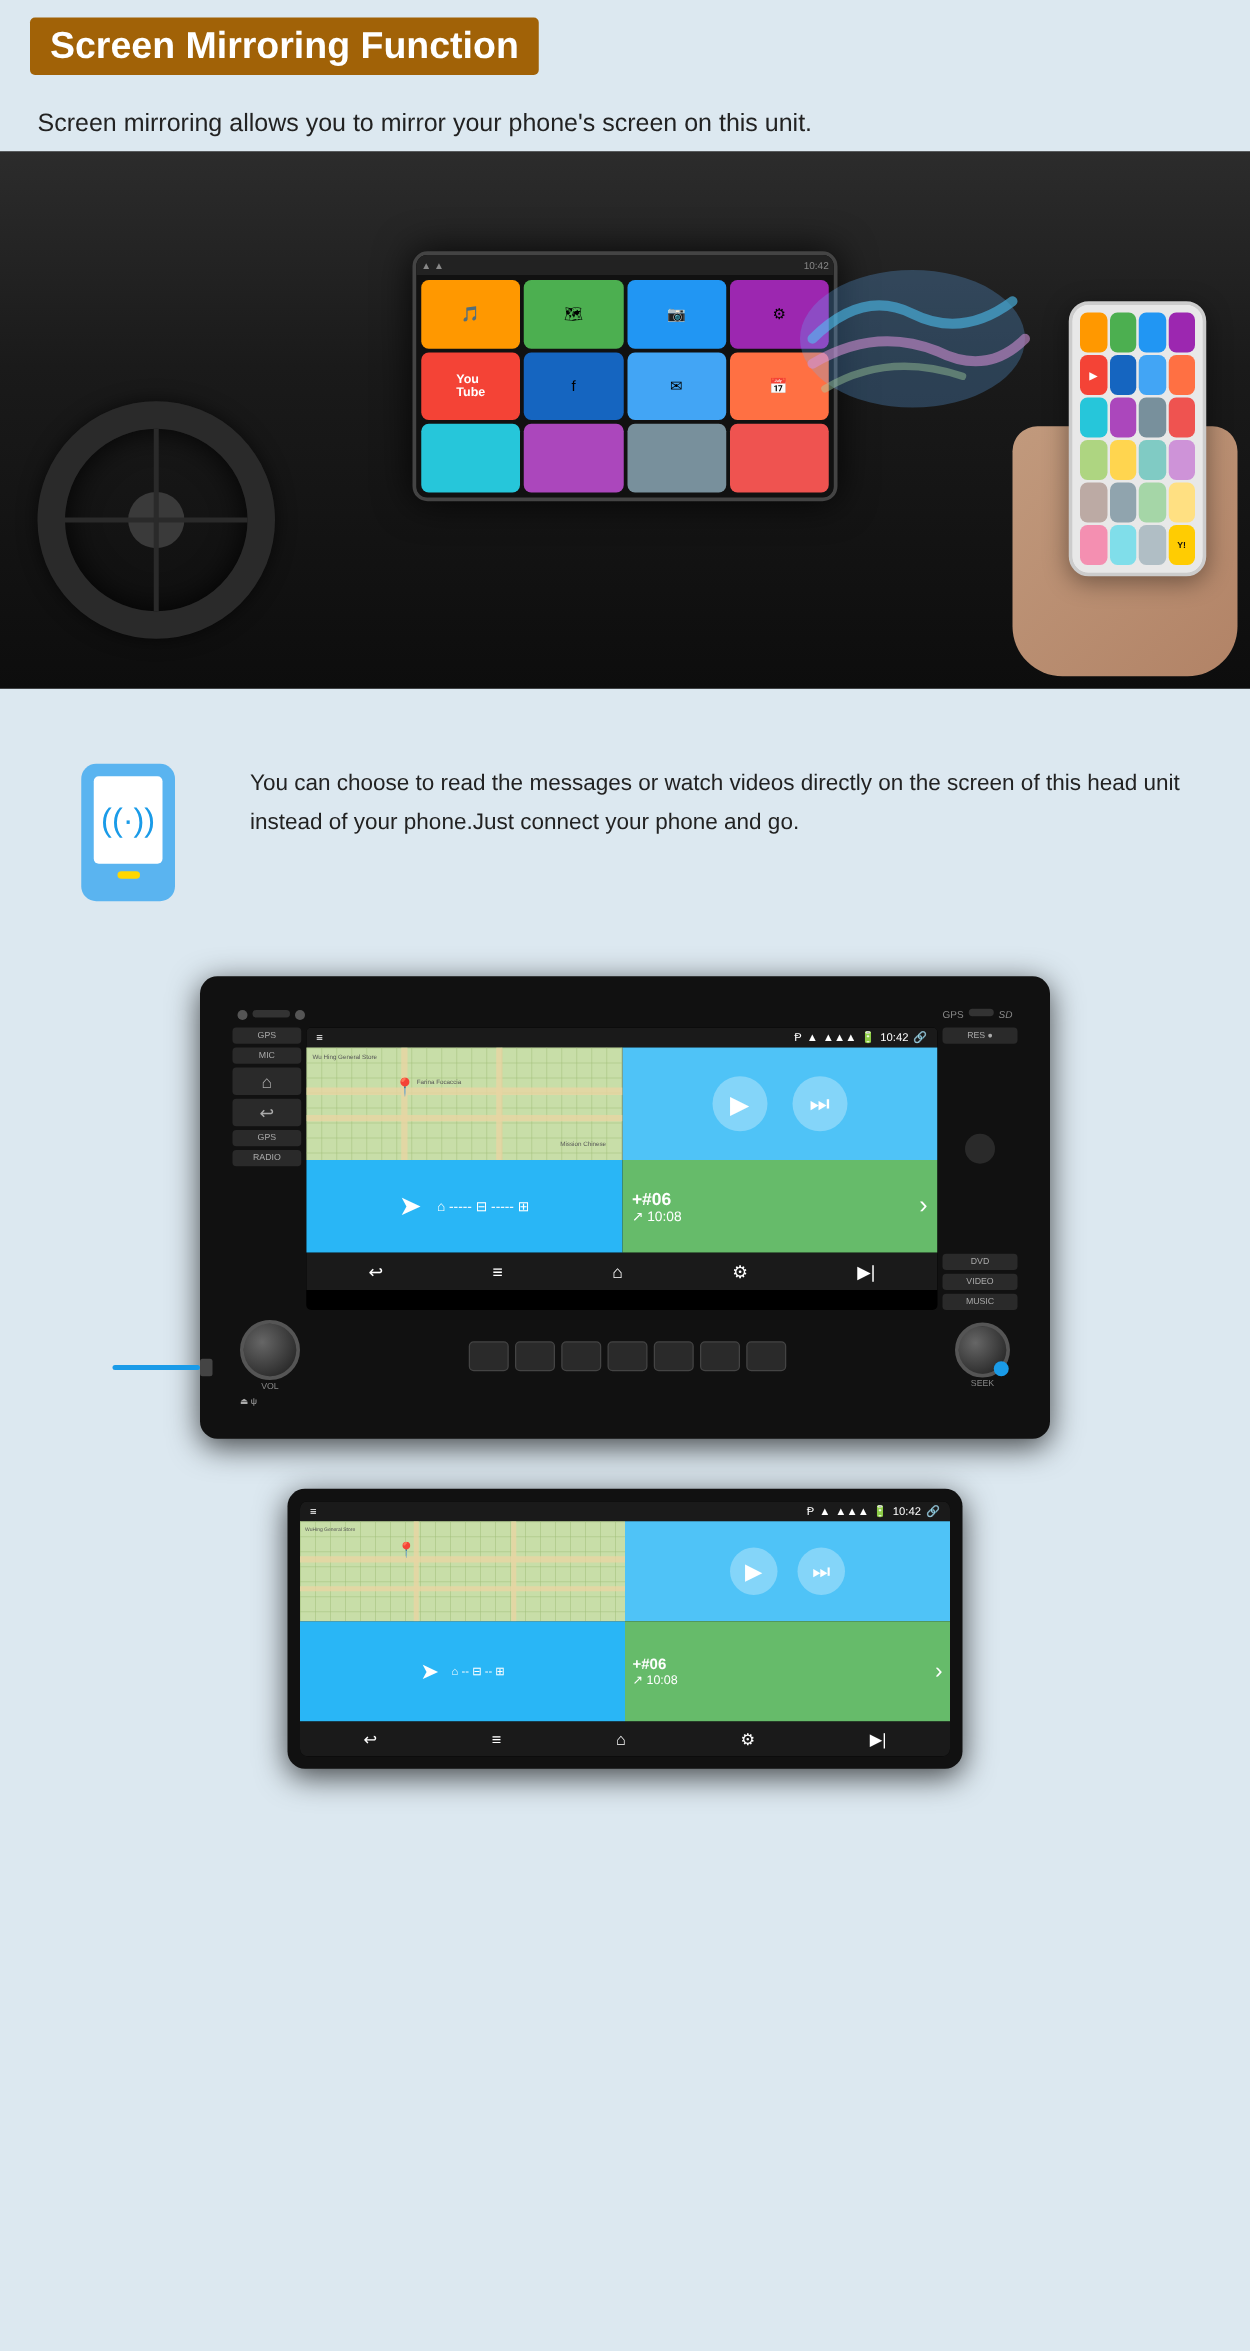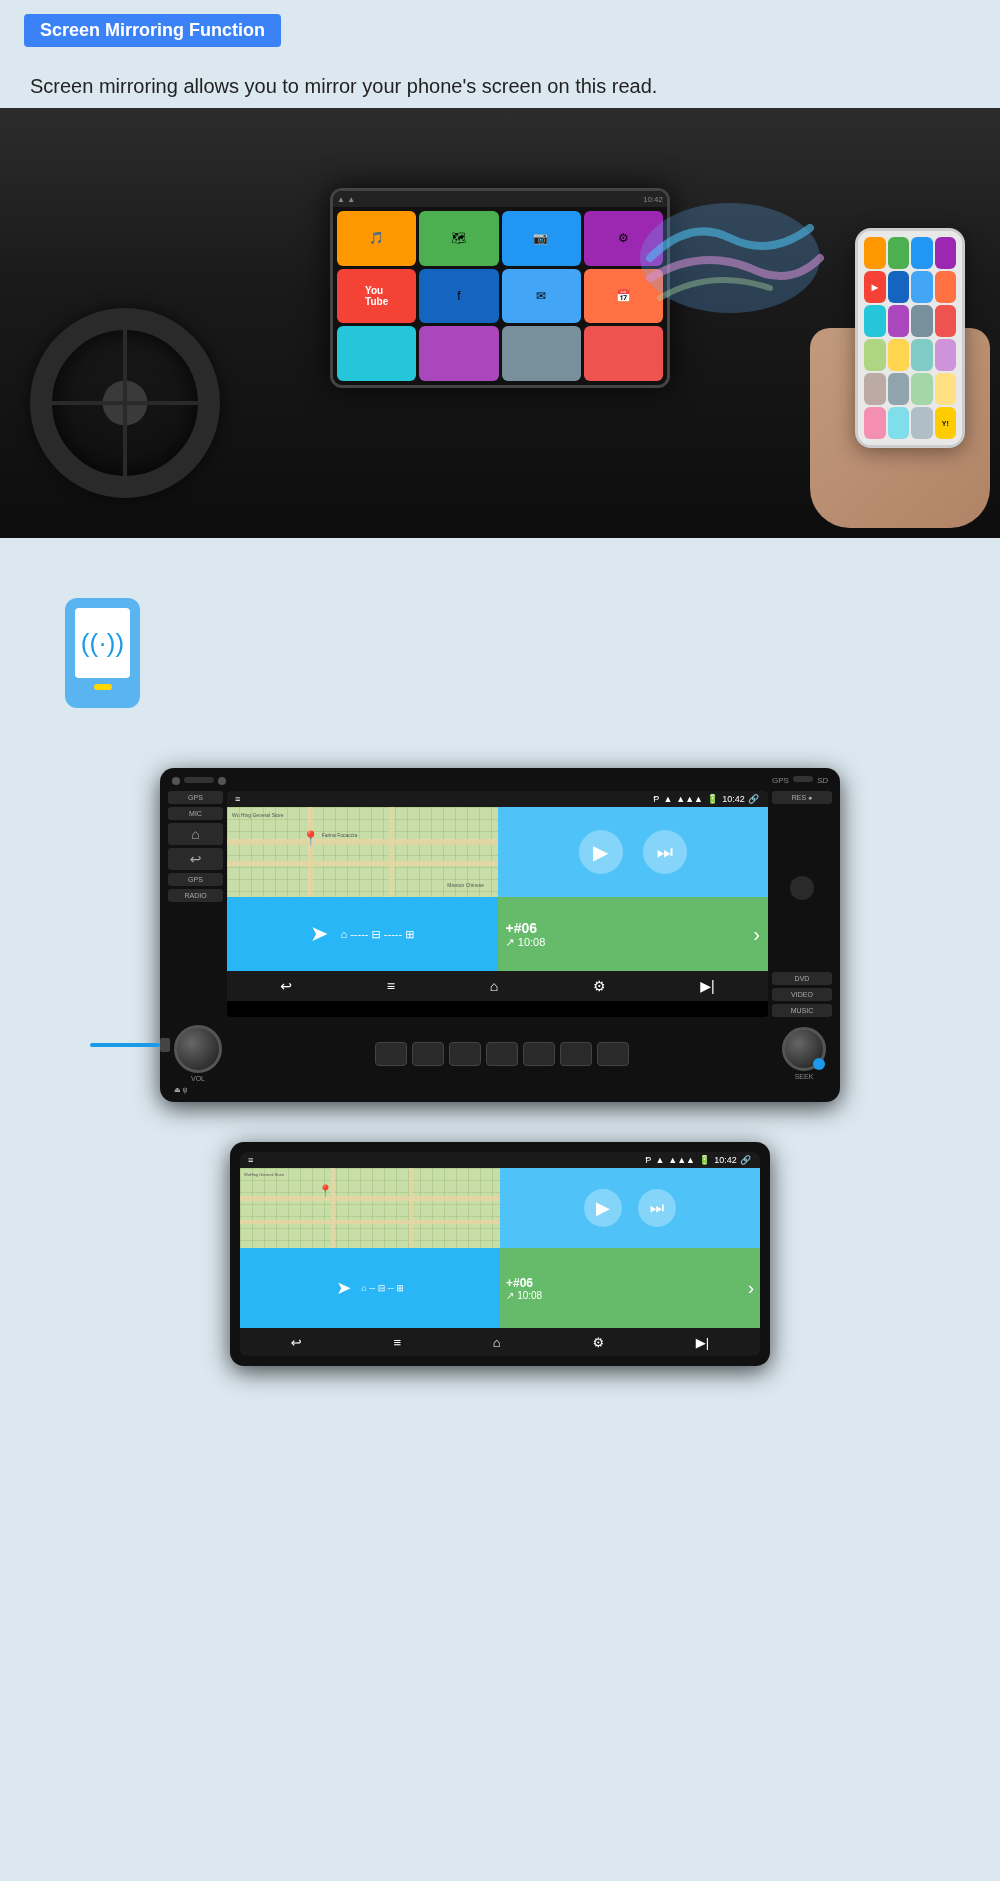--- a/index.html
+++ b/index.html
@@ -10,23 +10,23 @@
       font-family: Arial, sans-serif;
       overflow-x: hidden;
     }
 
     
     .header-section {
       padding: 14px 24px 10px 24px;
     }
     .title-badge {
       display: inline-block;
-      background-color: #3b82f6;
+      background-color: #a16207;
       color: white;
-      font-size: 18px;
+      font-size: 30px;
       font-weight: bold;
       padding: 6px 16px;
       border-radius: 4px;
     }
 
     
     .description-text {
       padding: 18px 30px 10px 30px;
       font-size: 20px;
       color: #222;
@@ -162,21 +162,21 @@
     }
 
   </style>
 </head>
 <body>
 
 <div class="header-section">
   <span class="title-badge">Screen Mirroring Function</span>
 </div>
 
-<div class="description-text">Screen mirroring allows you to mirror your phone's screen on this read.</div>
+<div class="description-text">Screen mirroring allows you to mirror your phone's screen on this unit.</div>
 
 <div class="car-image-container">
   <div class="dashboard-visual">
 
     <div style="position:absolute;left:30px;bottom:40px;">
       <div style="width:190px;height:190px;border-radius:50%;border:22px solid #2a2a2a;background:transparent;box-shadow:inset 0 0 25px rgba(0,0,0,0.9),0 0 15px rgba(0,0,0,0.6);position:relative;">
         <div style="position:absolute;top:50%;left:50%;transform:translate(-50%,-50%);width:45px;height:45px;border-radius:50%;background:#3a3a3a;"></div>
 
         <div style="position:absolute;top:50%;left:0;right:0;height:4px;background:#2a2a2a;transform:translateY(-50%);"></div>
         <div style="position:absolute;left:50%;top:0;bottom:0;width:4px;background:#2a2a2a;transform:translateX(-50%);"></div>
@@ -256,32 +256,33 @@
 
   <div class="phone-icon-container">
     <div class="phone-icon-body">
       <div class="phone-screen-area">
         <span class="wifi-symbol">((·))</span>
       </div>
       <div class="phone-home-btn"></div>
     </div>
   </div>
 
+  <div class="feature-text">You can choose to read the messages or watch videos directly on the screen of this head unit instead of your phone.Just connect your phone and go.</div>
 </div>
 
 <div class="unit-image-container">
 
   <div class="large-unit-wrapper">
 
     <div class="usb-cable-wrapper">
       <div class="cable-line"></div>
       <div class="cable-plug"></div>
     </div>
 
-    <div style="background:#111;border-radius:14px;padding:8px;box-shadow:0 6px 25px rgba(0,0,0,0.7);width:680px;">
+    <div style="background:#111;border-radius:14px;padding:26px;box-shadow:0 6px 25px rgba(0,0,0,0.7);width:680px;">
 
       <div style="display:flex;justify-content:space-between;align-items:center;margin-bottom:6px;padding:0 4px;">
         <div style="display:flex;gap:4px;">
           <div style="width:8px;height:8px;border-radius:50%;background:#555;"></div>
           <div style="width:30px;height:6px;border-radius:3px;background:#333;"></div>
           <div style="width:8px;height:8px;border-radius:50%;background:#555;"></div>
         </div>
         <div style="display:flex;gap:4px;">
           <div style="color:#888;font-size:8px;">GPS</div>
           <div style="width:20px;height:6px;border-radius:3px;background:#333;"></div>

